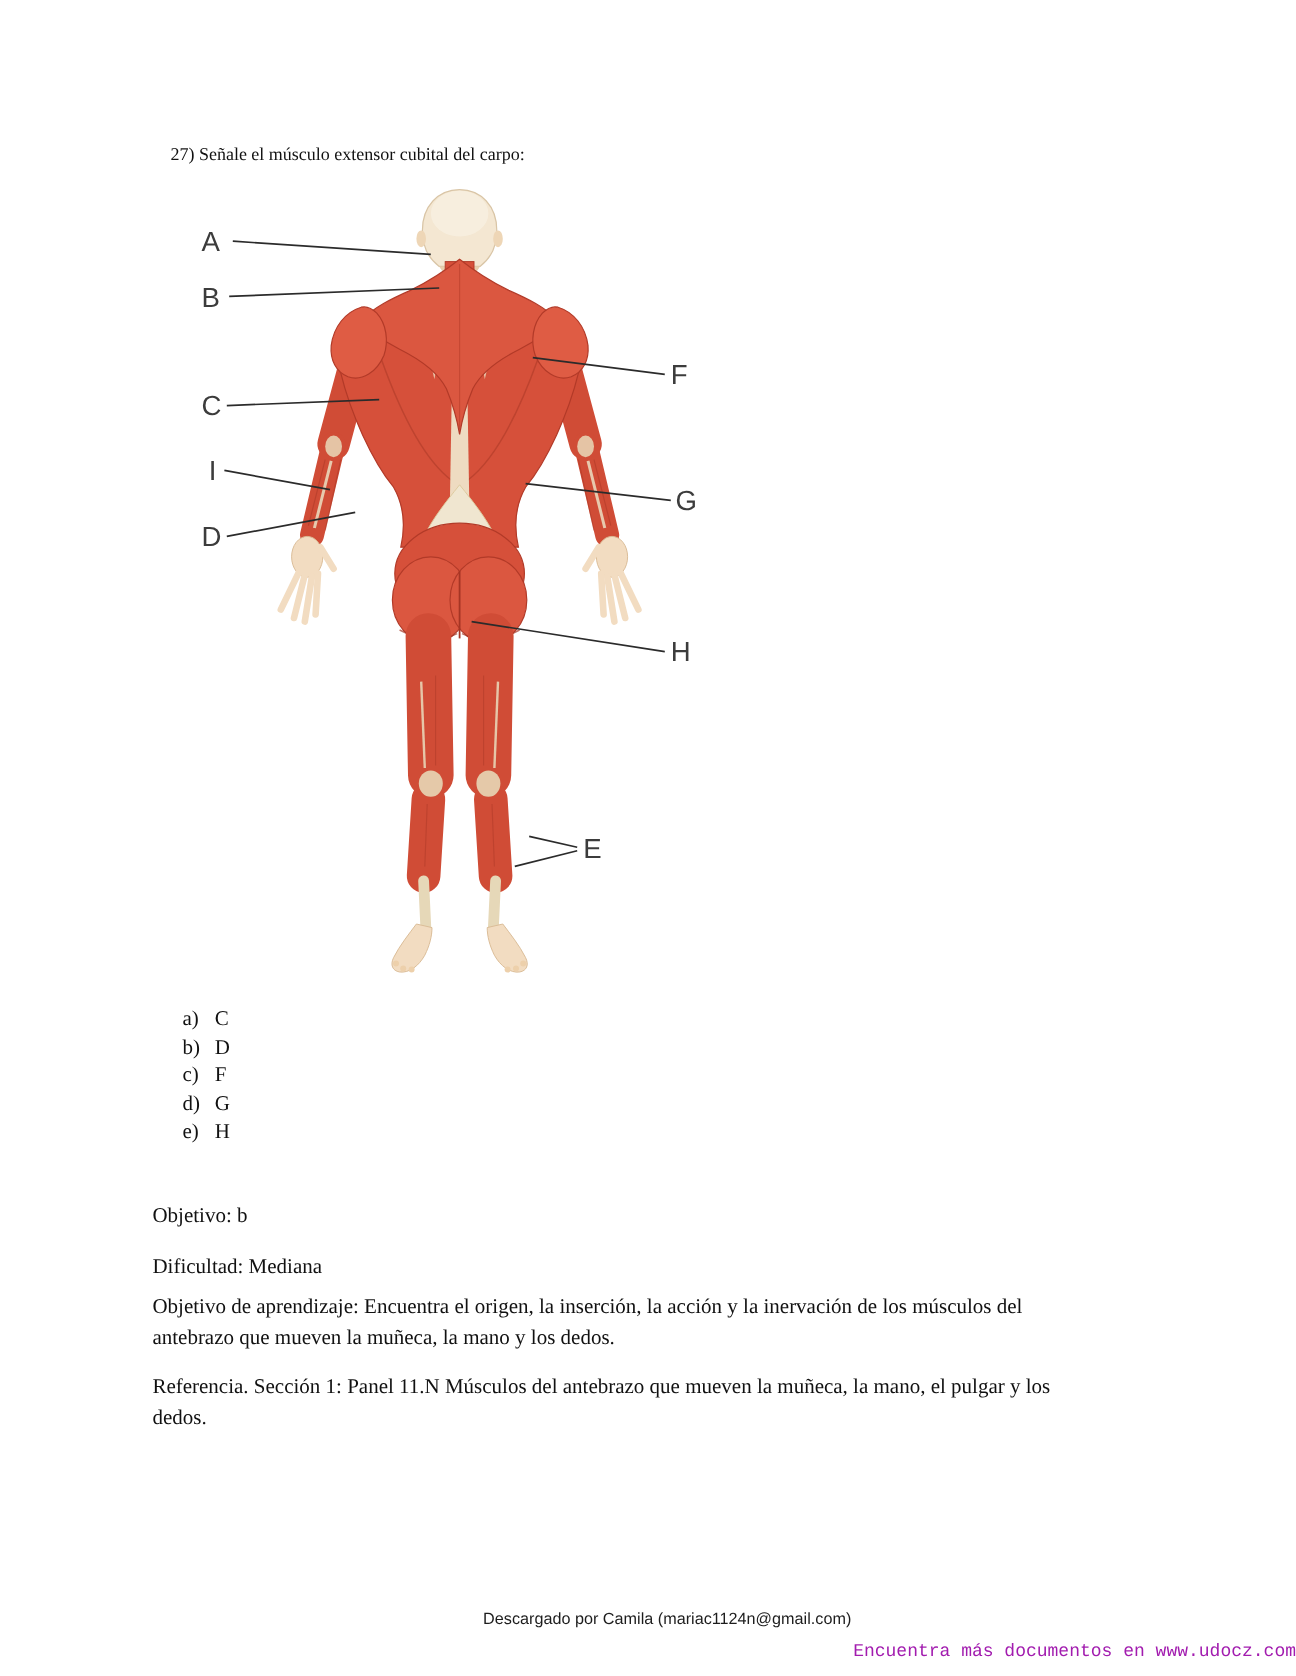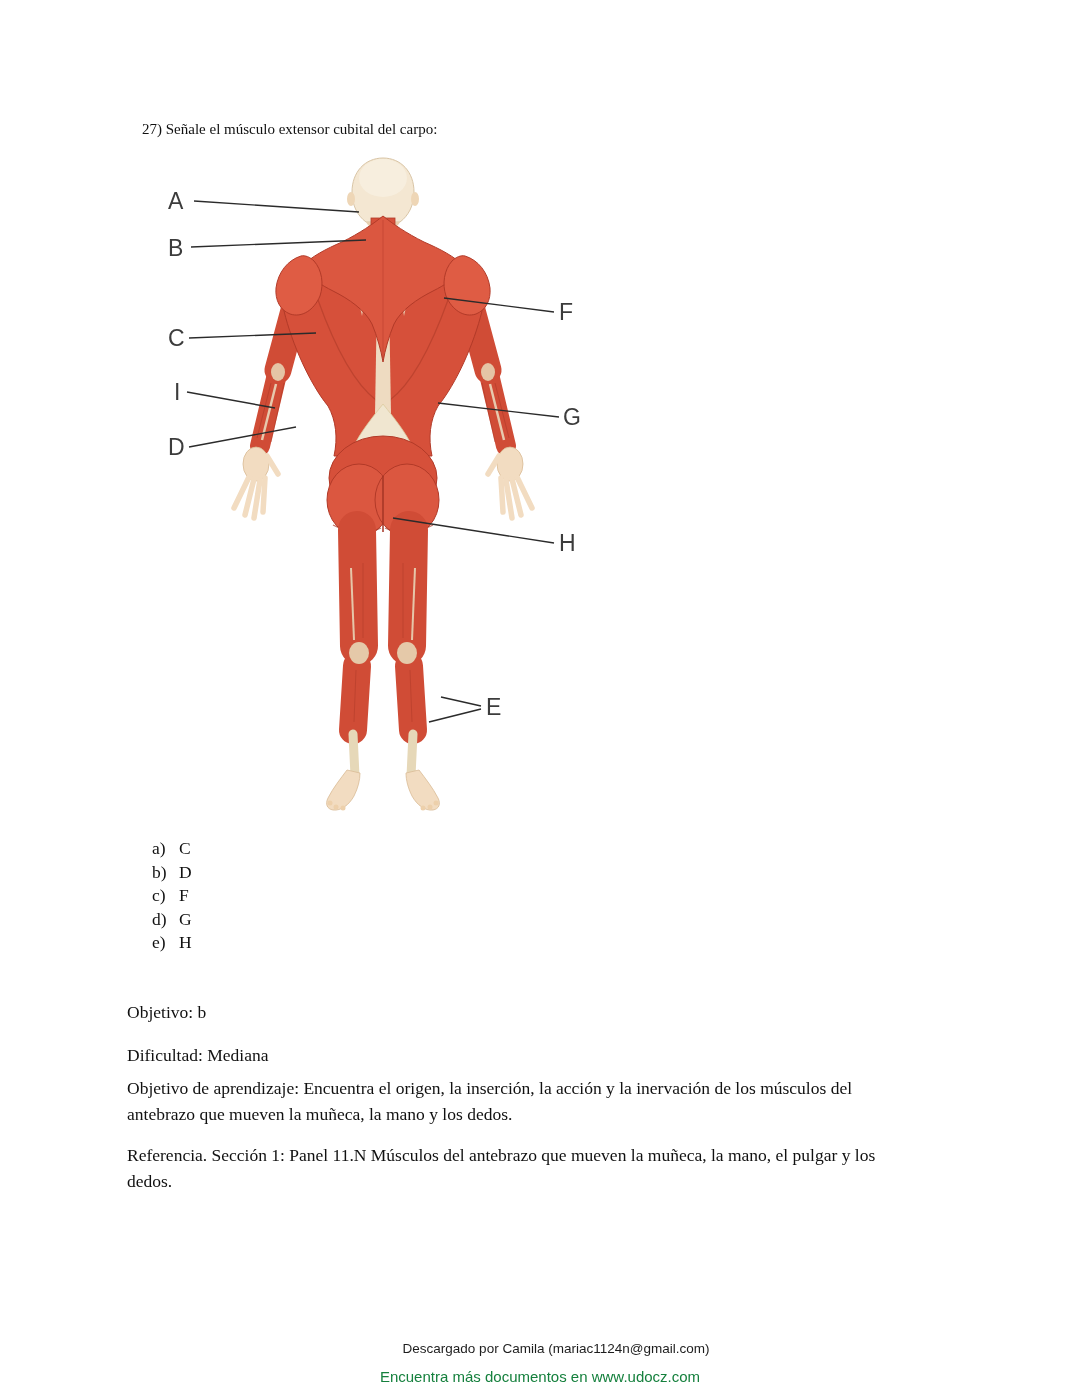--- a/index.html
+++ b/index.html
@@ -17,22 +17,22 @@
   .figure svg { display:block; }
   .options { left:152px; top:837px; font-size:17.5px; }
   .option { display:flex; line-height:23.5px; }
   .option .key { width:27px; }
   .answer { left:127px; top:1002px; font-size:17.5px; }
   .difficulty { left:127px; top:1045px; font-size:17.5px; }
   .objective { left:127px; top:1075px; width:768px; font-size:17.5px; line-height:26px; }
   .reference { left:127px; top:1127px; width:768px; font-size:17.5px; line-height:26px;margin-top:15px; }
   .footer1 { left:0; top:1341px; width:100%; text-align:center;
              font-family:"Liberation Sans", sans-serif; font-size:13.5px; color:#1d1d1d;padding-left:32px; }
-  .footer2 { left:0; top:1368px; width:100%; text-align:center;
-             font-family:Liberation Sans, sans-serif; font-size:15px; color:#15803d; }
+  .footer2 { left:0; top:1368px; width:100%; text-align:right;
+             font-family:Liberation Mono, monospace; font-size:15px; color:#a21caf; }
   .fig-label { font-family:"Liberation Sans", sans-serif; font-size:23px; fill:#3c3c3c; }
 </style>
 </head>
 <body>
 
 <p class="abs question">27) Señale el músculo extensor cubital del carpo:</p>
 
 <div class="abs figure">
   <svg viewBox="0 0 440 672" width="440" height="672" xmlns="http://www.w3.org/2000/svg">
 

